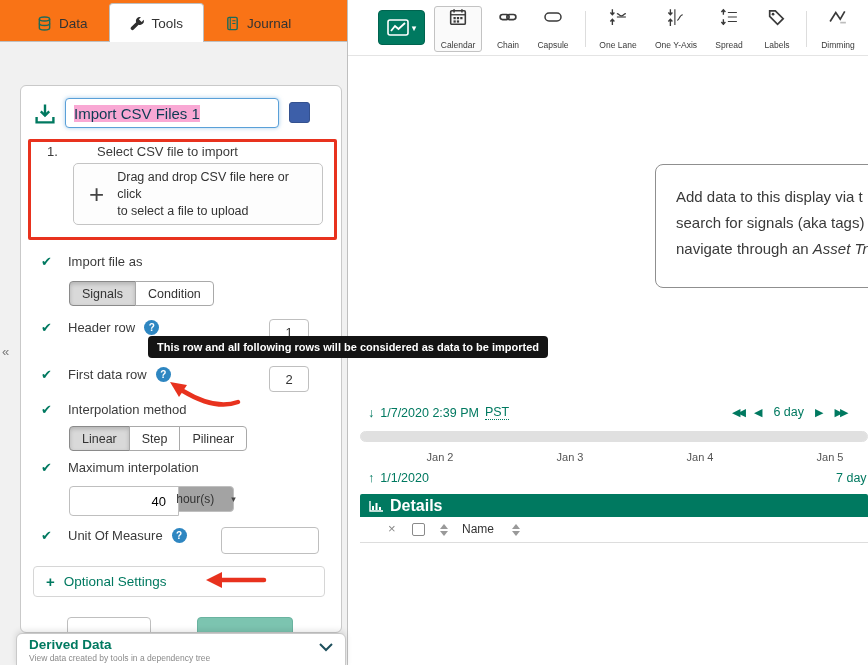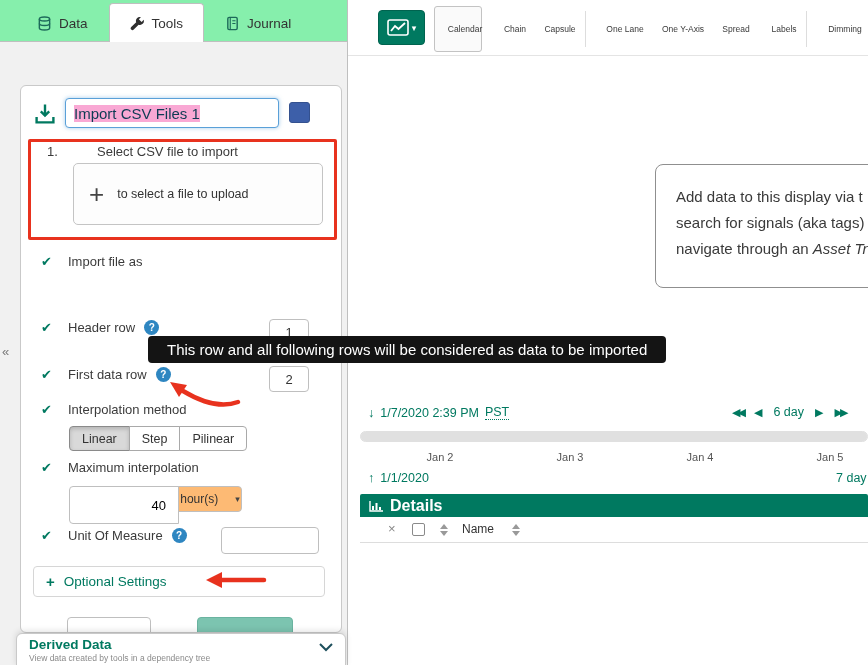--- a/index.html
+++ b/index.html
@@ -1,21 +1,21 @@
 <!DOCTYPE html>
 <html><head>
 <meta charset="utf-8">
 <style>
   *{box-sizing:border-box;margin:0;padding:0}
   html,body{width:868px;height:665px;overflow:hidden}
   body{font-family:"Liberation Sans","DejaVu Sans",sans-serif;background:#fff;position:relative;font-size:13px;color:#333}
 
   
   .sidebar{position:absolute;left:0;top:0;width:348px;height:665px;background:#f1f1f1;border-right:1px solid #bfbfbf}
-  .tabbar{height:42px;background:#86efac;border-bottom:1px solid #bfbfbf;display:flex;align-items:flex-end;padding-left:16px}
+  .tabbar{height:42px;background:#f97316;border-bottom:1px solid #bfbfbf;display:flex;align-items:flex-end;padding-left:16px}
   .tab{height:36px;display:flex;align-items:center;gap:7px;padding:0 20px;font-size:13.5px;color:#333;border:1px solid transparent;border-bottom:none;border-radius:4px 4px 0 0;cursor:pointer}
   .tab.active{background:#fff;border-color:#bfbfbf;height:39px;margin-bottom:-1px}
   .breadcrumb{position:absolute;left:20px;top:54px;display:flex;align-items:center;gap:6px;font-size:13px}
   .bc-link{color:#007960;cursor:pointer;text-decoration:none}
   .bc-sep{color:#888}
   .bc-cur{color:#444}
   .collapse{position:absolute;left:2px;top:344px;color:#7a7a7a;font-size:13px;cursor:pointer;z-index:10}
 
   
   .tool-card{position:absolute;left:20px;top:85px;width:322px;height:548px;background:#fff;border:1px solid #c9c9c9;border-radius:6px;overflow:hidden}
@@ -31,42 +31,42 @@
   .frow{position:absolute;display:flex;align-items:center;gap:9px;font-size:13px;color:#3b3b3b;height:18px}
   .check{color:#007960;font-size:13px;width:18px}
   .help{width:15px;height:15px;border-radius:50%;background:#2e86c1;color:#fff;font-size:10px;font-weight:700;display:flex;align-items:center;justify-content:center;cursor:pointer;flex:0 0 auto}
   .num-input{position:absolute;width:40px;height:26px;border:1px solid #bfbfbf;border-radius:4px;text-align:center;font-size:13px;color:#333;font-family:inherit;background:#fff}
   .seg{position:absolute;display:flex}
   .sbtn{height:25px;padding:0 12px;font-size:12.5px;color:#333;background:#fff;border:1px solid #a9a9a9;margin-left:-1px;cursor:pointer;font-family:inherit}
   .seg .sbtn:first-child{border-radius:4px 0 0 4px;margin-left:0}
   .seg .sbtn:last-child{border-radius:0 4px 4px 0}
   .sbtn.active{background:#d9d9d9;border-color:#8a8a8a;box-shadow:inset 0 2px 4px rgba(0,0,0,.18)}
   .maxgroup{position:absolute;left:48px;top:400px;display:flex}
-  .gi-num{width:110px;height:38px;border:1px solid #bfbfbf;border-radius:4px 0 0 4px;text-align:right;padding-right:12px;font-size:13px;font-family:inherit;background:#fff}
-  .gi-unit{width:64px;height:26px;border:1px solid #bfbfbf;margin-left:-1px;border-radius:0 4px 4px 0;background:#fdba74;font-size:12px;color:#333;display:flex;align-items:center;justify-content:center;gap:17px;cursor:pointer}
+  .gi-num{width:110px;height:30px;border:1px solid #bfbfbf;border-radius:4px 0 0 4px;text-align:right;padding-right:12px;font-size:13px;font-family:inherit;background:#fff}
+  .gi-unit{width:56px;height:26px;border:1px solid #bfbfbf;margin-left:-1px;border-radius:0 4px 4px 0;background:#a3a3a3;font-size:12px;color:#333;display:flex;align-items:center;justify-content:center;gap:17px;cursor:pointer}
   .gi-unit .caret{font-size:9px;color:#444}
   .uom-input{position:absolute;left:200px;top:441px;width:98px;height:27px;border:1px solid #bfbfbf;border-radius:4px;font-size:13px;padding:0 6px;font-family:inherit;background:#fff}
   .optional{position:absolute;left:12px;top:480px;width:292px;height:31px;border:1px solid #d6d6d6;border-radius:4px;display:flex;align-items:center;gap:9px;padding:0 12px;cursor:pointer;background:#fff}
   .optional .plus{color:#007960;font-weight:700;font-size:15px}
   .optional .olabel{color:#007960;font-size:13.5px}
   .pbtn-left{position:absolute;left:46px;top:531px;width:84px;height:28px;border:1px solid #bfbfbf;border-radius:4px;background:#fff;cursor:pointer}
   .pbtn-right{position:absolute;left:176px;top:531px;width:96px;height:28px;border-radius:4px;background:#7cc4b0;border:1px solid #6ab3a0;cursor:pointer}
 
   
   .derived{position:absolute;left:16px;top:633px;width:330px;height:34px;background:#fff;border:1px solid #c9c9c9;border-radius:6px 6px 0 0;box-shadow:0 -2px 6px rgba(0,0,0,.12);padding:3px 12px 0 12px;display:flex;justify-content:space-between;align-items:flex-start;cursor:pointer;z-index:20}
   .d-title{color:#007960;font-weight:700;font-size:13.5px}
   .d-sub{color:#8a8a8a;font-size:8.5px;margin-top:1px}
   .d-chev{margin-top:6px}
 
   
   .rpanel{position:absolute;left:348px;top:0;width:520px;height:665px;background:#fff;overflow:hidden}
   .rtoolbar{position:absolute;left:0;top:0;width:100%;height:56px;border-bottom:1px solid #e4e4e4;background:#fff}
   .trend-btn{position:absolute;left:30px;top:10px;width:47px;height:35px;background:#007960;border:1px solid #00634f;border-radius:4px;display:flex;align-items:center;justify-content:center;gap:3px;cursor:pointer}
   .trend-btn .caret{color:#fff;font-size:9px}
-  .titem{position:absolute;top:6px;height:46px;display:flex;flex-direction:row;align-items:center;justify-content:center;gap:14px;cursor:pointer;color:#333;padding:0 20px}
+  .titem{position:absolute;top:6px;height:46px;display:flex;flex-direction:column;align-items:center;justify-content:center;gap:14px;cursor:pointer;color:#333;padding:0 20px}
   .titem span{font-size:8.5px;white-space:nowrap;color:#3a3a3a}
   .titem.sel{border:1px solid #c3c3c3;border-radius:3px;background:#fafafa}
   .tsep{position:absolute;top:11px;height:36px;width:1px;background:#ddd}
 
   .helpbox{position:absolute;left:307px;top:164px;width:300px;height:124px;border:1px solid #8f8f8f;border-radius:8px;padding:19px 0 0 20px;font-size:15px;color:#3a3a3a;line-height:26px;background:#fff;white-space:nowrap}
 
   .cursor-group{position:absolute;left:20px;top:405px;display:flex;align-items:center;gap:6px;color:#007960;font-size:12.5px}
   .tz{border-bottom:1px dotted #007960;cursor:pointer}
   .garrow{color:#007960;font-weight:700}
   .nav-group{position:absolute;left:384px;top:405px;display:flex;align-items:center;gap:11px;color:#007960}
@@ -83,21 +83,21 @@
   .dc-close{position:absolute;left:28px;top:4px;color:#888;font-size:13px;cursor:pointer}
   .dc-check{position:absolute;left:52px;top:6px;width:13px;height:13px;border:1px solid #8a8a8a;border-radius:2px;cursor:pointer;background:#fff}
   .sort{position:absolute;display:flex;flex-direction:column;gap:2px;cursor:pointer}
   .sort i{display:block;width:0;height:0;border-left:4px solid transparent;border-right:4px solid transparent}
   .sort .up{border-bottom:5px solid #999}
   .sort .down{border-top:5px solid #999}
   .dc-name{position:absolute;left:102px;top:5px;font-size:12px;color:#333;cursor:pointer}
 
   
   .anno-rect{position:absolute;left:28px;top:139px;width:309px;height:101px;border:3px solid #e8321e;border-radius:2px;z-index:40;pointer-events:none}
-  .tooltip{position:absolute;left:148px;top:336px;background:#141414;color:#fff;font-size:15px;font-weight:400;padding:5px 19px;border-radius:4px;white-space:nowrap;z-index:60}
+  .tooltip{position:absolute;left:148px;top:336px;background:#141414;color:#fff;font-size:11px;font-weight:700;padding:5px 9px;border-radius:4px;white-space:nowrap;z-index:60}
   .anno-svg{position:absolute;left:0;top:0;z-index:70;pointer-events:none}
 </style>
 </head>
 <body>
 
 <div class="sidebar">
 
   <div class="tabbar">
     <div class="tab">
       <svg width="15" height="15" viewBox="0 0 16 16">
@@ -135,27 +135,32 @@
       <span class="sel">Import CSV Files 1</span>
     </div>
     <div class="color-btn"></div>
 
     <div class="step-num">1.</div>
     <div class="step-label">Select CSV file to import</div>
 
     <div class="dropzone">
       <span class="dz-plus">+</span>
       <div class="dz-text">
+        <div>Drag and drop CSV file here or click</div>
         <div>to select a file to upload</div>
       </div>
     </div>
 
     <div class="frow" style="left:20px;top:166px">
       <span class="check">✔</span>
       <span>Import file as</span>
+    </div>
+    <div class="seg" style="left:48px;top:195px">
+      <button class="sbtn active">Signals</button>
+      <button class="sbtn">Condition</button>
     </div>
 
     <div class="frow" style="left:20px;top:232px">
       <span class="check">✔</span>
       <span>Header row</span>
       <span class="help">?</span>
     </div>
     <input class="num-input" style="left: 248px; top: 233px;" value="1">
 
     <div class="frow" style="left:20px;top:279px">

